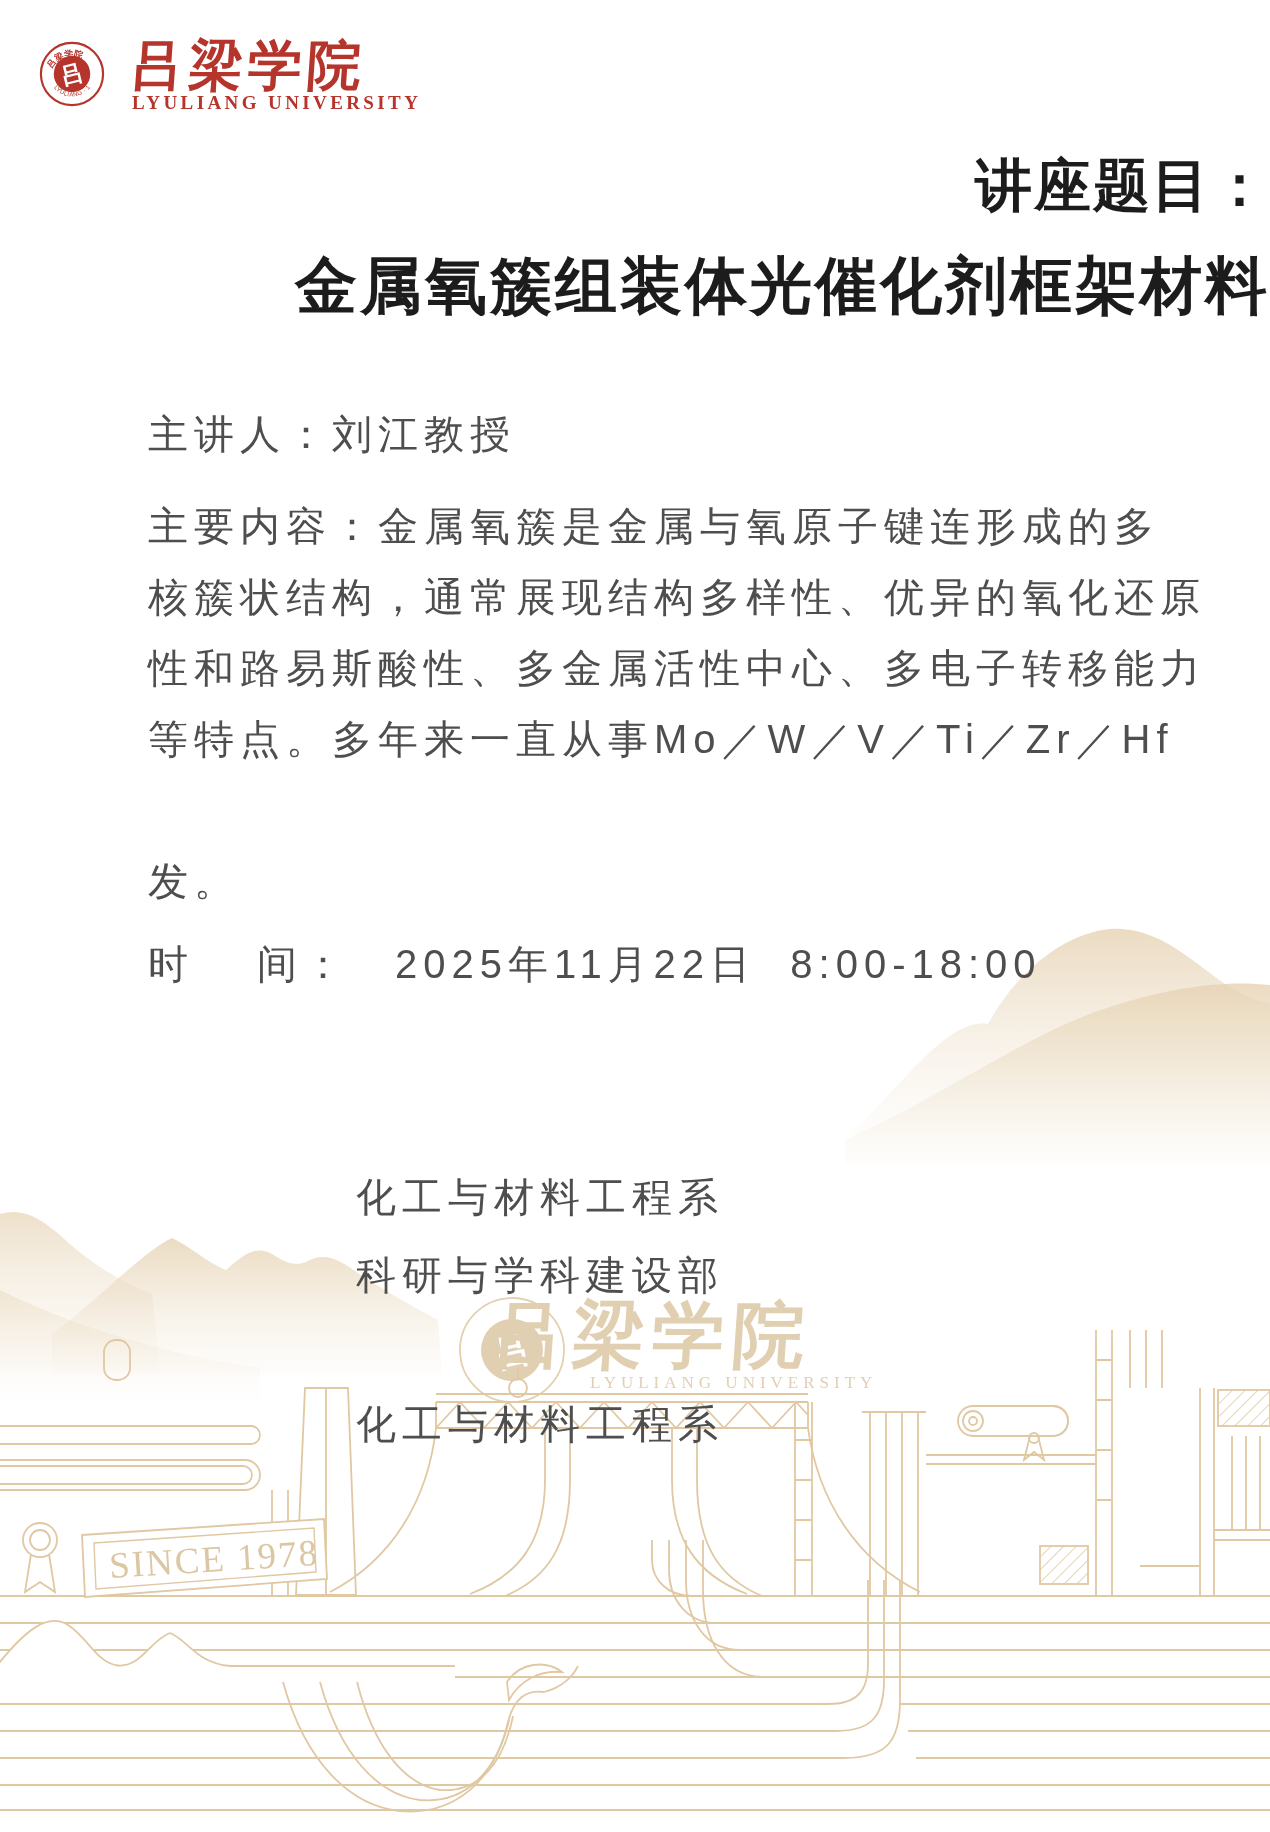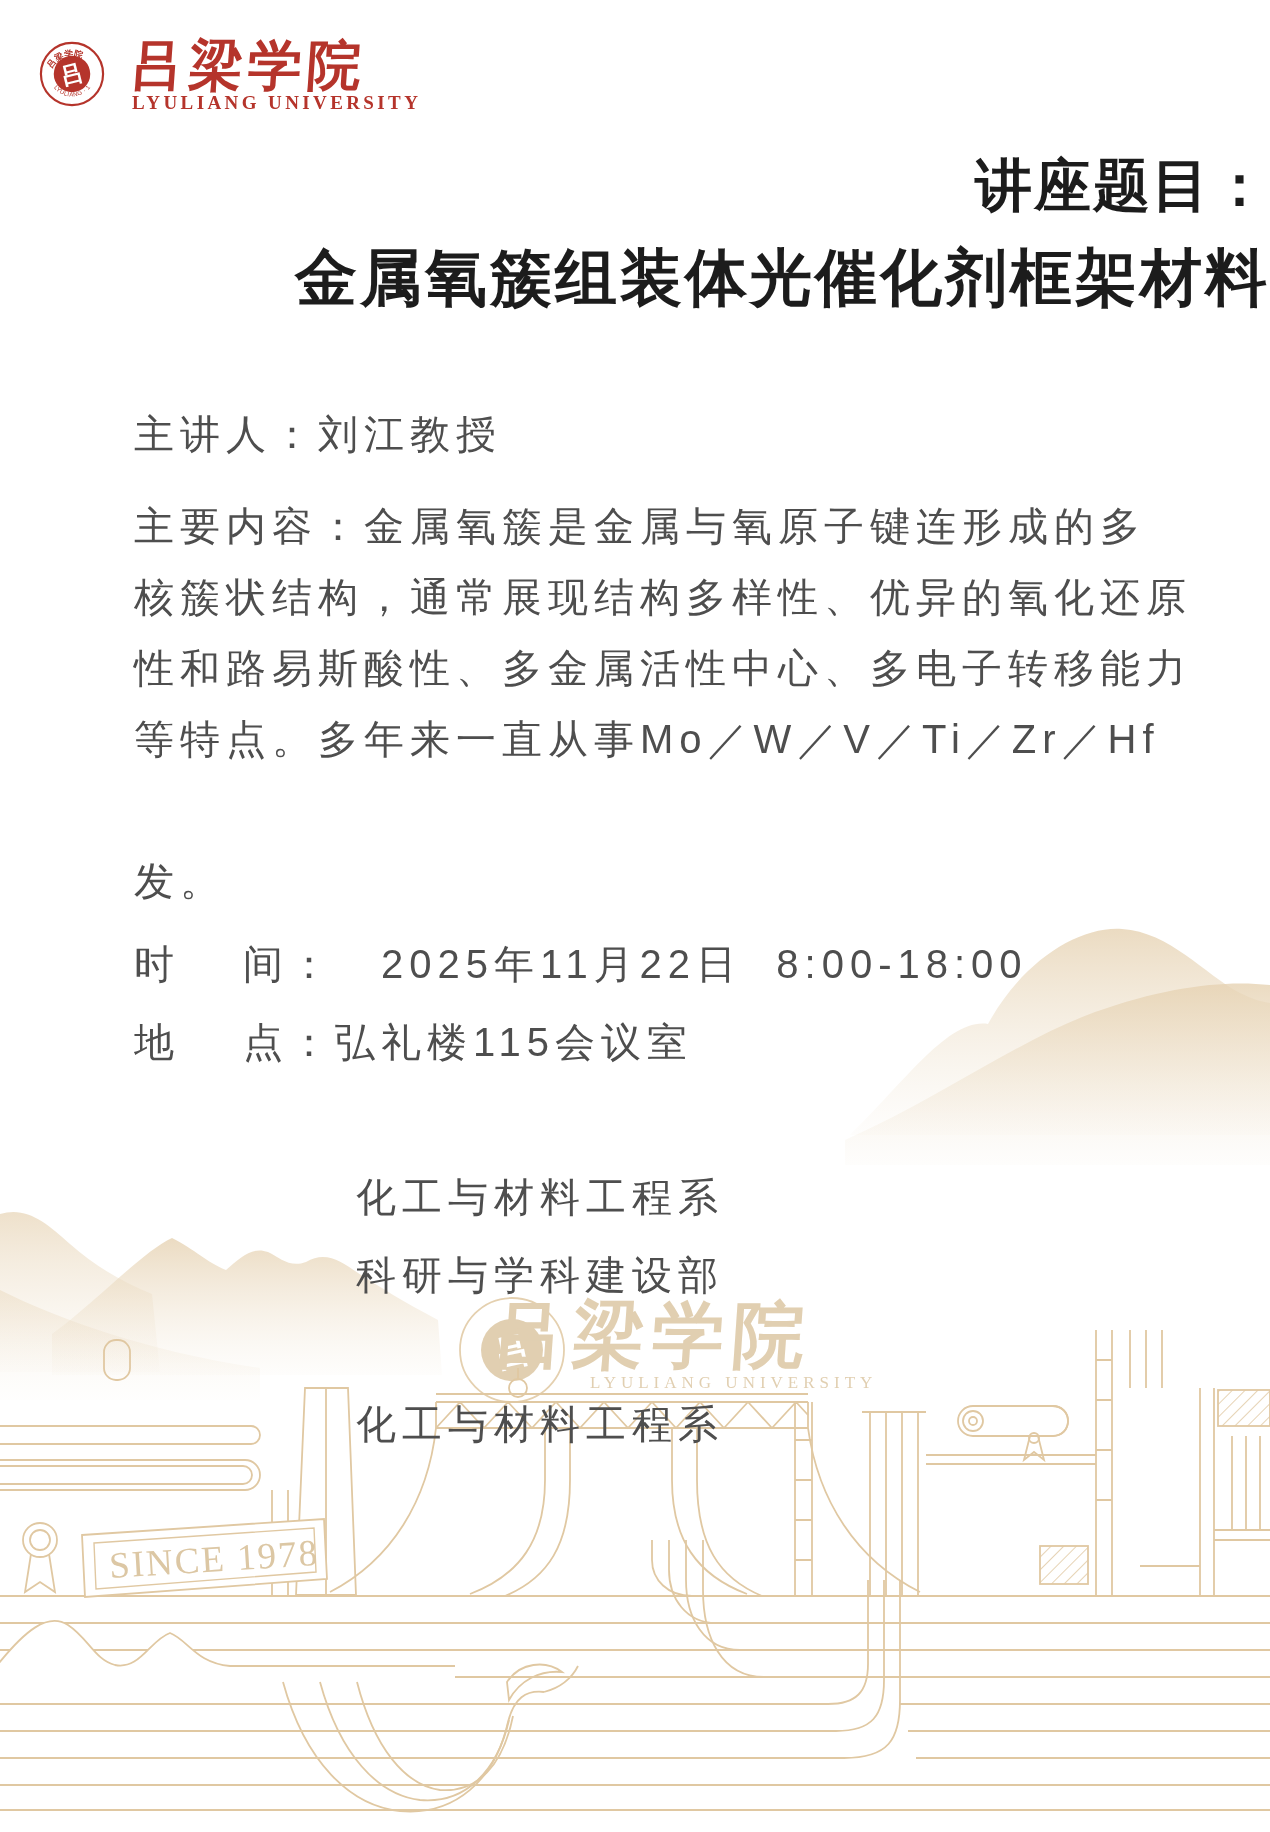--- a/index.html
+++ b/index.html
@@ -19,24 +19,24 @@
     position:absolute; top:92px; left:132px; z-index:2;
     font-family:"Liberation Serif", serif; font-size:19px; font-weight:700;
     color:#b5342b; letter-spacing:3.4px; white-space:pre;
   }
   
   .title1, .title2 {
     position:absolute; left:0; width:1270px; text-align:right; z-index:2;
     font-weight:900; color:#1c1c1c; white-space:pre;
   }
   .title1 { top:148px; font-size:57px; letter-spacing:2px; }
-  .title2 { top:236px; font-size:62px; letter-spacing:3px; }
+  .title2 { top:244px; font-size:62px; letter-spacing:3px; }
   
   .line {
-    position:absolute; left:134px; z-index:2;
+    position:absolute; left:148px; z-index:2;
     font-size:40px; color:#4e4e4e; letter-spacing:6px;
     white-space:pre; line-height:48px;
   }
   .indent { left:356px; }
   .svg-tan { stroke:#e0c8a2; fill:none; stroke-width:1.8; }
 </style>
 </head>
 <body>
 
 <div class="page">
@@ -190,20 +190,19 @@
 
   <div class="line" style="top:410px">主讲人：刘江教授</div>
 
   <div class="line" style="top:573px">核簇状结构，通常展现结构多样性、优异的氧化还原</div>
   <div class="line" style="top:502px">主要内容：金属氧簇是金属与氧原子键连形成的多</div>
   <div class="line" style="top:644px">性和路易斯酸性、多金属活性中心、多电子转移能力</div>
   <div class="line" style="top:715px">等特点。多年来一直从事Mo／W／V／Ti／Zr／Hf</div>
   <div class="line" style="top:857px">发。</div>
 
   <div class="line" style="top:940px">时　 间：　2025年11月22日  8:00-18:00</div>
-  <div class="line" style="top:1018px">地　 点：弘礼楼115会议室</div>
 
   <div class="line indent" style="top:1173px">化工与材料工程系</div>
   <div class="line indent" style="top:1251px">科研与学科建设部</div>
 
   <div class="line indent" style="top:1400px">化工与材料工程系</div>
 
 </div>
 
 </body></html>

